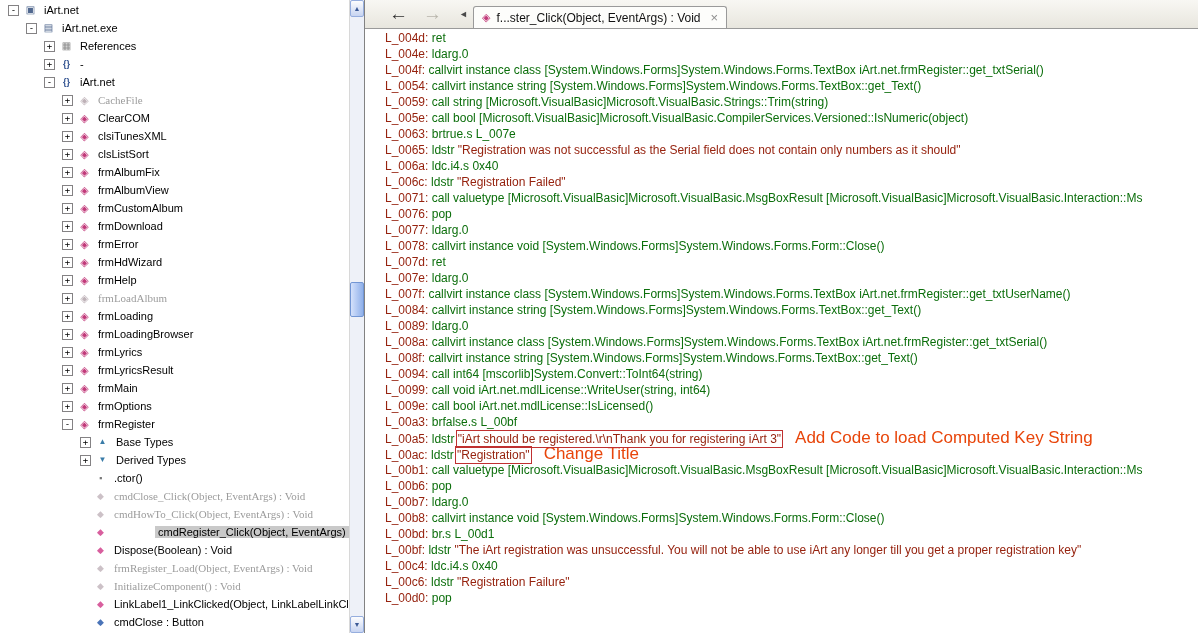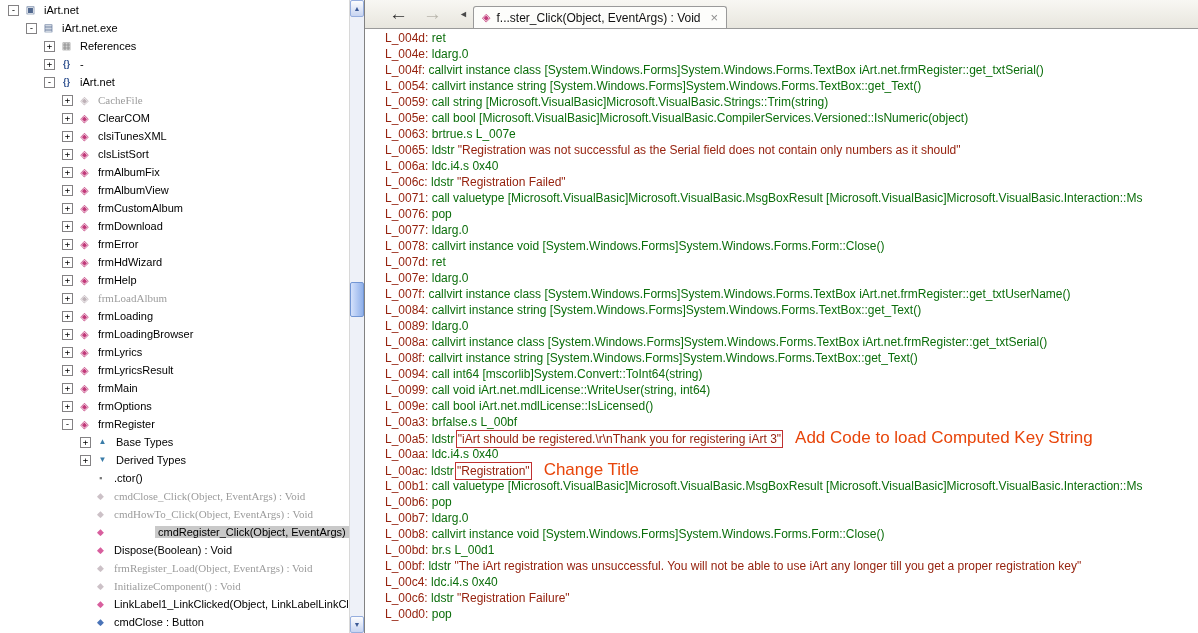--- a/index.html
+++ b/index.html
@@ -285,21 +285,20 @@
         <div class="code-line"><span class="seg-label">L_007f: </span><span class="seg-code">callvirt instance class [System.Windows.Forms]System.Windows.Forms.TextBox iArt.net.frmRegister::get_txtUserName()</span></div>
         <div class="code-line"><span class="seg-label">L_0084: </span><span class="seg-code">callvirt instance string [System.Windows.Forms]System.Windows.Forms.TextBox::get_Text()</span></div>
         <div class="code-line"><span class="seg-label">L_0089: </span><span class="seg-code">ldarg.0</span></div>
         <div class="code-line"><span class="seg-label">L_008a: </span><span class="seg-code">callvirt instance class [System.Windows.Forms]System.Windows.Forms.TextBox iArt.net.frmRegister::get_txtSerial()</span></div>
         <div class="code-line"><span class="seg-label">L_008f: </span><span class="seg-code">callvirt instance string [System.Windows.Forms]System.Windows.Forms.TextBox::get_Text()</span></div>
         <div class="code-line"><span class="seg-label">L_0094: </span><span class="seg-code">call int64 [mscorlib]System.Convert::ToInt64(string)</span></div>
         <div class="code-line"><span class="seg-label">L_0099: </span><span class="seg-code">call void iArt.net.mdlLicense::WriteUser(string, int64)</span></div>
         <div class="code-line"><span class="seg-label">L_009e: </span><span class="seg-code">call bool iArt.net.mdlLicense::IsLicensed()</span></div>
         <div class="code-line"><span class="seg-label">L_00a3: </span><span class="seg-code">brfalse.s L_00bf</span></div>
         <div class="code-line"><span class="seg-label">L_00a5: </span><span class="seg-code">ldstr </span><span class="seg-string boxed">"iArt should be registered.\r\nThank you for registering iArt 3"</span><span class="seg-note">Add Code to load Computed Key String</span></div>
-        <div class="code-line"><span class="seg-label">L_00aa: </span><span class="seg-code">ldc.i4.s 0x40</span></div>
         <div class="code-line"><span class="seg-label">L_00ac: </span><span class="seg-code">ldstr </span><span class="seg-string boxed">"Registration"</span><span class="seg-note">Change Title</span></div>
         <div class="code-line"><span class="seg-label">L_00b1: </span><span class="seg-code">call valuetype [Microsoft.VisualBasic]Microsoft.VisualBasic.MsgBoxResult [Microsoft.VisualBasic]Microsoft.VisualBasic.Interaction::Ms</span></div>
         <div class="code-line"><span class="seg-label">L_00b6: </span><span class="seg-code">pop</span></div>
         <div class="code-line"><span class="seg-label">L_00b7: </span><span class="seg-code">ldarg.0</span></div>
         <div class="code-line"><span class="seg-label">L_00b8: </span><span class="seg-code">callvirt instance void [System.Windows.Forms]System.Windows.Forms.Form::Close()</span></div>
         <div class="code-line"><span class="seg-label">L_00bd: </span><span class="seg-code">br.s L_00d1</span></div>
         <div class="code-line"><span class="seg-label">L_00bf: </span><span class="seg-code">ldstr </span><span class="seg-string">"The iArt registration was unsuccessful. You will not be able to use iArt any longer till you get a proper registration key"</span></div>
         <div class="code-line"><span class="seg-label">L_00c4: </span><span class="seg-code">ldc.i4.s 0x40</span></div>
         <div class="code-line"><span class="seg-label">L_00c6: </span><span class="seg-code">ldstr </span><span class="seg-string">"Registration Failure"</span></div>
         <div class="code-line"><span class="seg-label">L_00d0: </span><span class="seg-code">pop</span></div>

